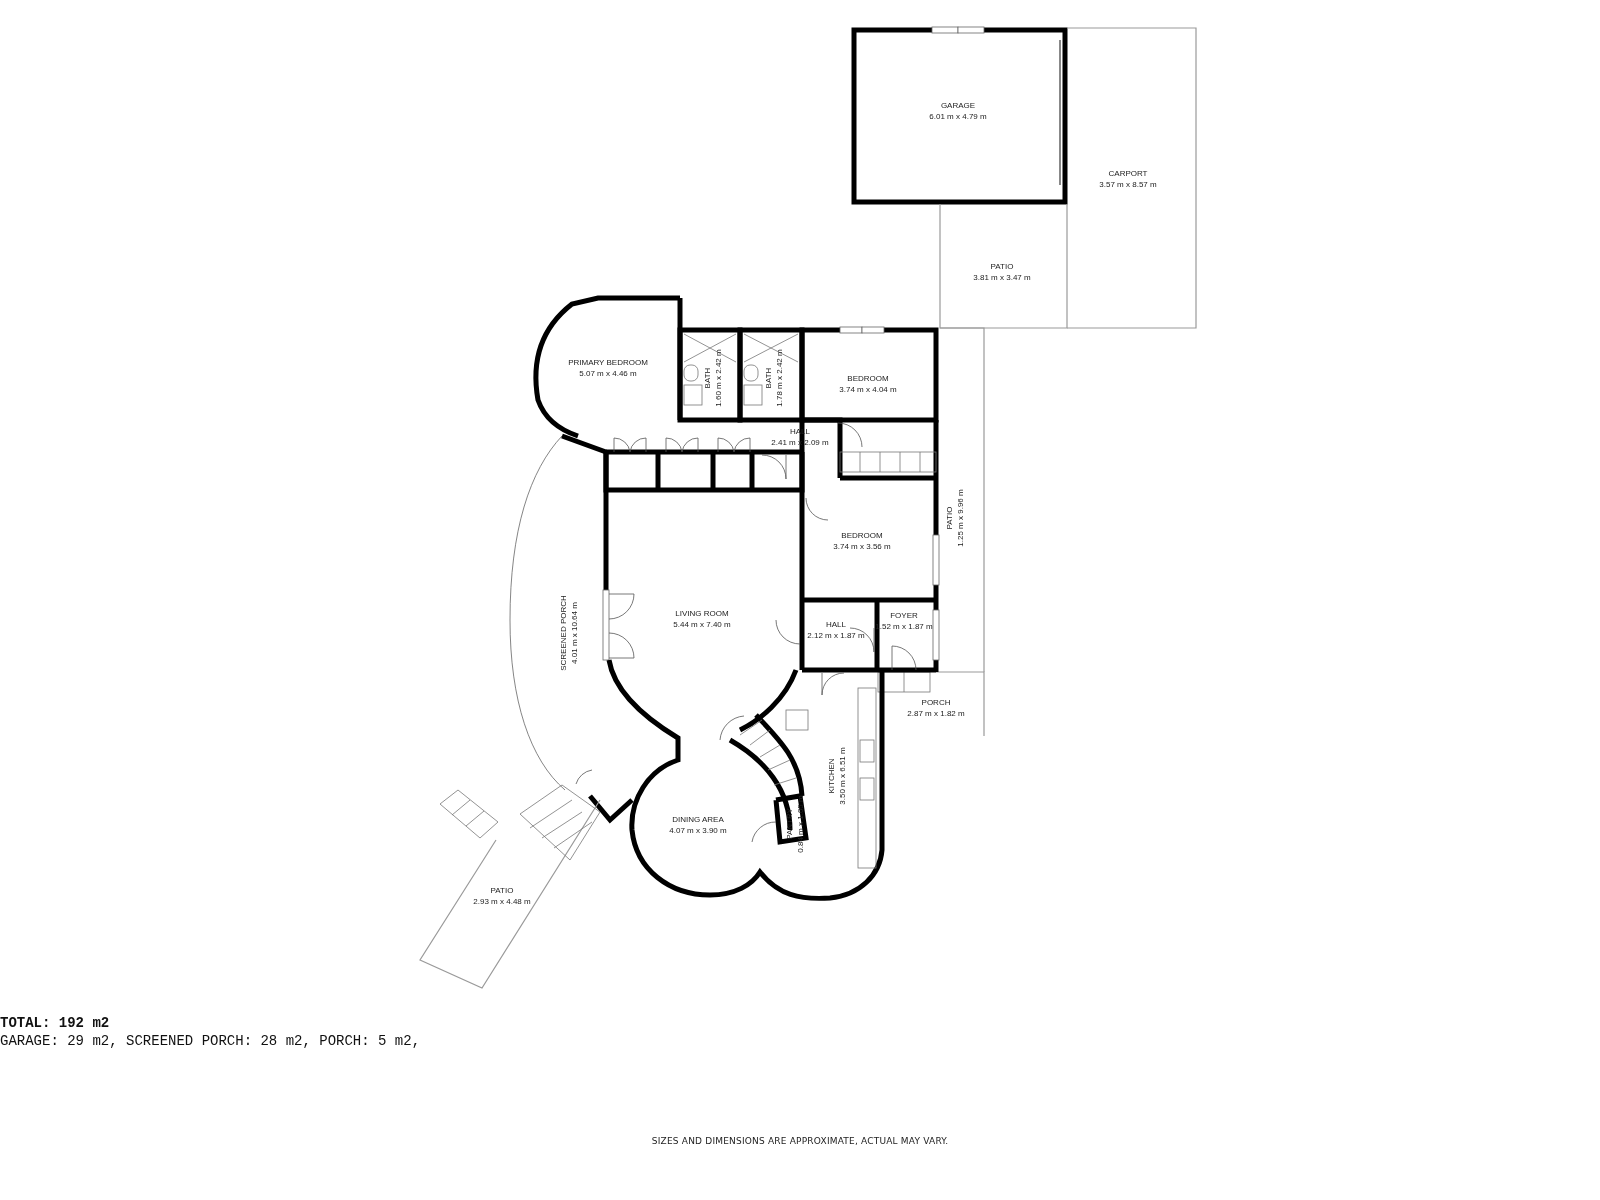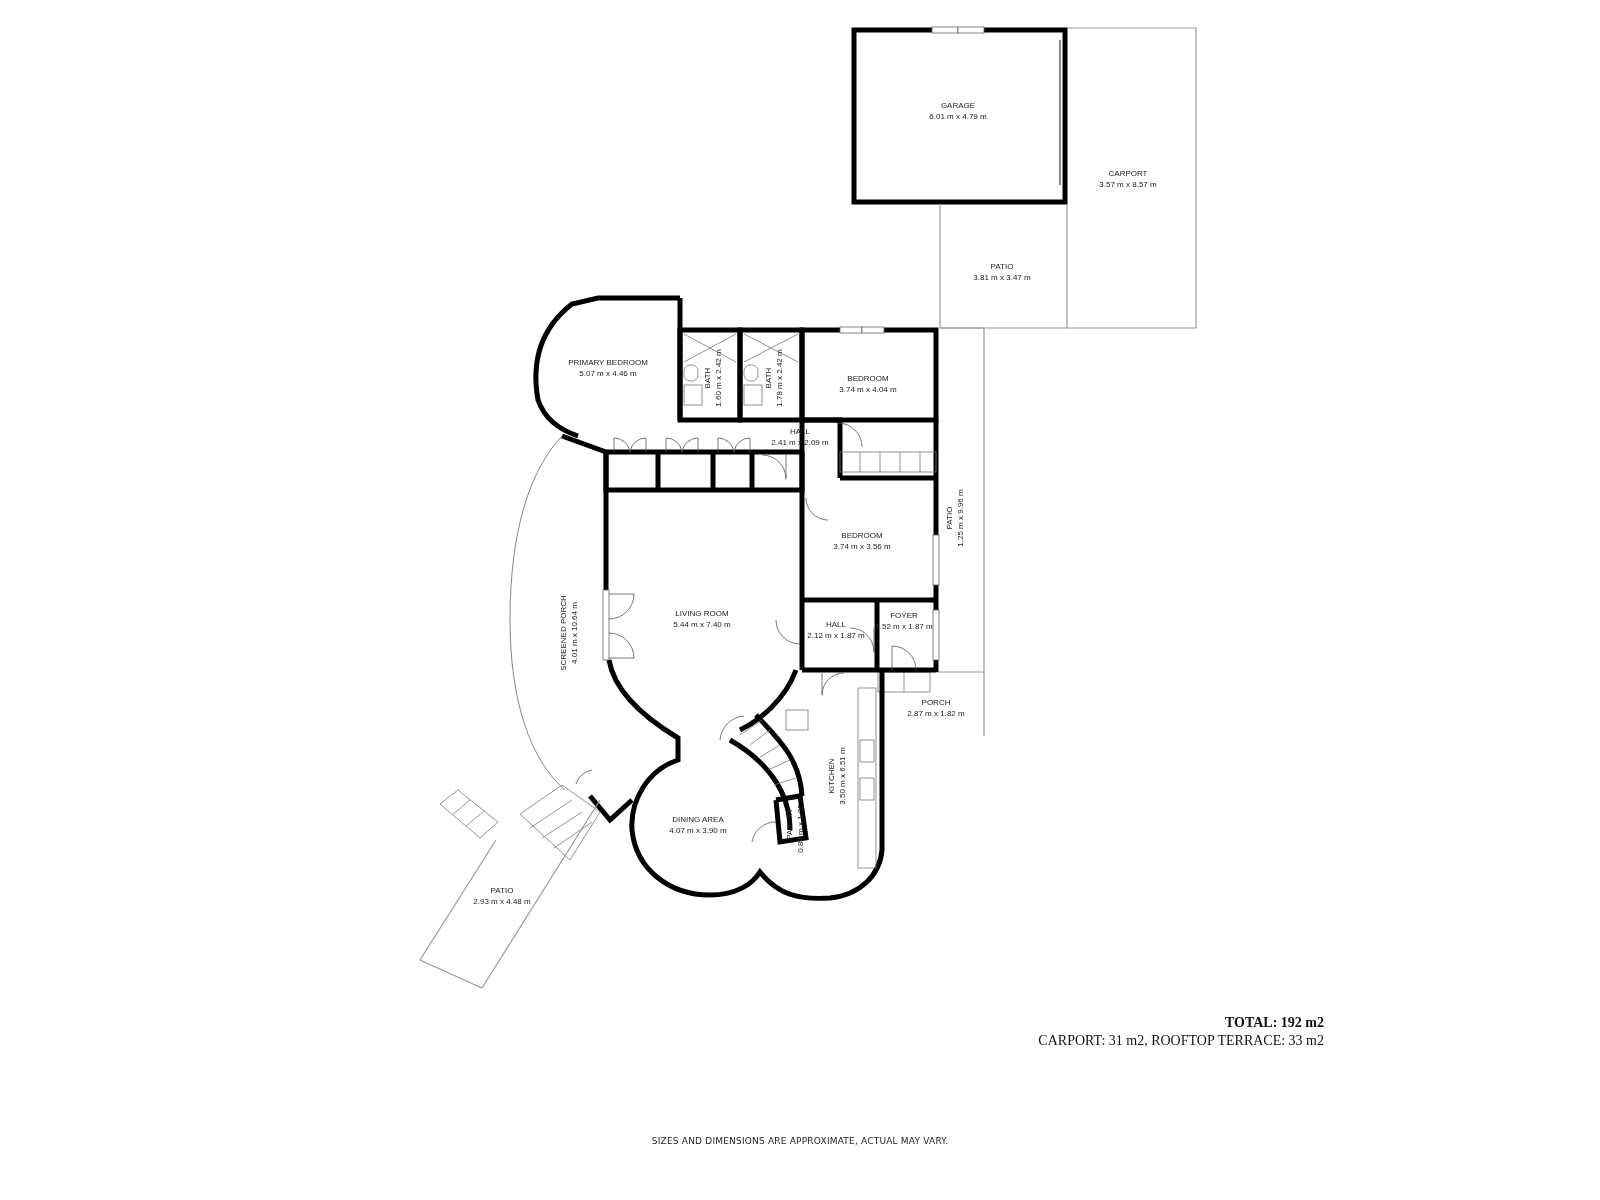--- a/index.html
+++ b/index.html
@@ -4,21 +4,21 @@
 <style>
   html, body { margin: 0; padding: 0; background: #ffffff; }
   body { width: 1600px; height: 1200px; position: relative; overflow: hidden; font-family: "DejaVu Sans", sans-serif; color: #1a1a1a; }
   #plan { position: absolute; left: 0; top: 0; }
   .room-label { font-family: "Liberation Sans", sans-serif; font-size: 8px; fill: #222; text-anchor: middle; }
   .wall { stroke: #000; stroke-width: 5; fill: none; stroke-linejoin: miter; }
   .thin { stroke: #9a9a9a; stroke-width: 1.2; fill: none; }
   .fixture { stroke: #777; stroke-width: 0.8; fill: none; }
   .window { stroke: #666; stroke-width: 0.8; fill: #fff; }
   .door { stroke: #555; stroke-width: 0.8; fill: none; }
-  #summary { position: absolute; left: 0; top: 1014px; width: 1324px; text-align: right; font-family: Liberation Serif, serif; font-size: 14px; line-height: 18px; color: #111; }
+  #summary { position: absolute; left: 0; top: 1014px; width: 1324px; text-align: left; font-family: Liberation Mono, monospace; font-size: 14px; line-height: 18px; color: #111; }
   #summary .total { font-weight: bold; font-size: 14px; }
   #disclaimer { position: absolute; left: 0; top: 1136px; width: 1600px; text-align: center; font-family: "DejaVu Sans", sans-serif; font-size: 9px; color: #222; letter-spacing: 0.2px; }
 </style>
 </head>
 <body>
 
 <svg id="plan" width="1600" height="1010" viewBox="0 0 1600 1010">
 
   <g>
     <rect x="854" y="30" width="211" height="172" class="wall"></rect>
@@ -198,16 +198,16 @@
       </g>
     <g transform="translate(792,824) rotate(-90)">
         <text class="room-label" x="0" y="0">PANTRY</text>
         <text class="room-label" x="0" y="11">0.84 m x 1.05 m</text>
       </g>
   </g>
 </svg>
 
 <div id="summary">
   <div class="total">TOTAL: 192 m2</div>
-  <div>CARPORT: 31 m2, ROOFTOP TERRACE: 33 m2</div>
+  <div>GARAGE: 29 m2, SCREENED PORCH: 28 m2, PORCH: 5 m2,</div>
 </div>
 
 <div id="disclaimer">SIZES AND DIMENSIONS ARE APPROXIMATE, ACTUAL MAY VARY.</div>
 
 </body></html>

